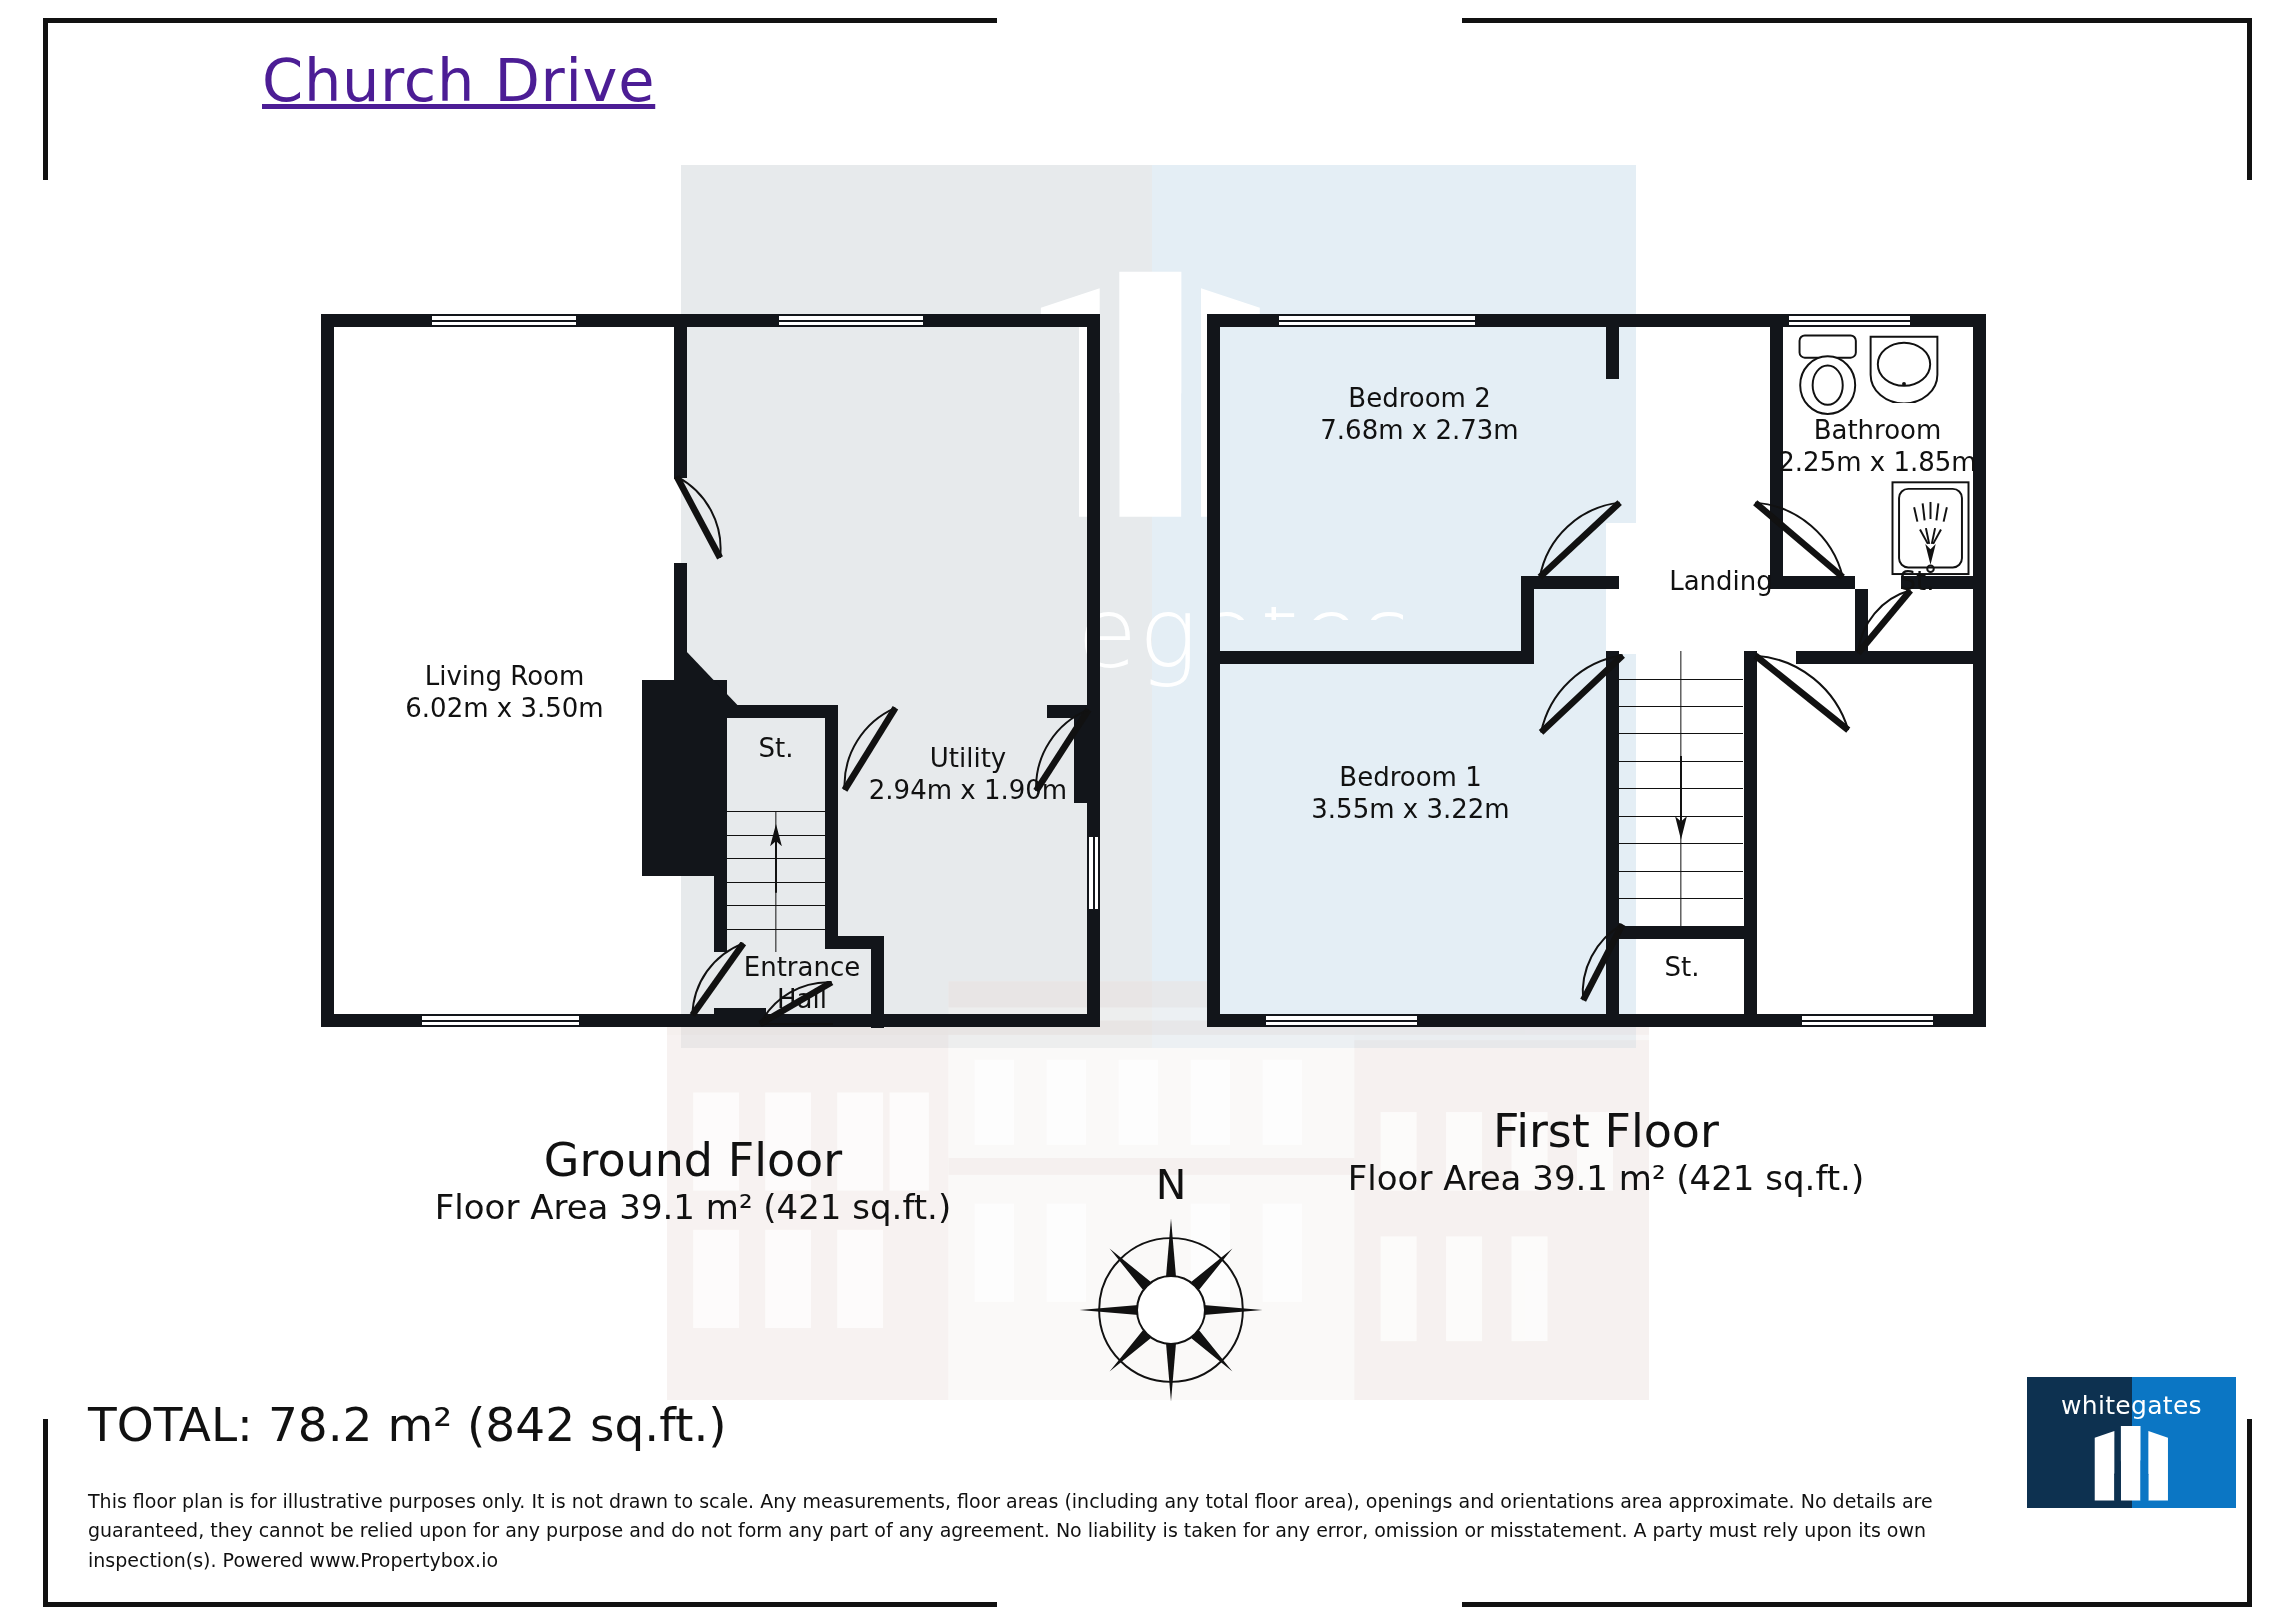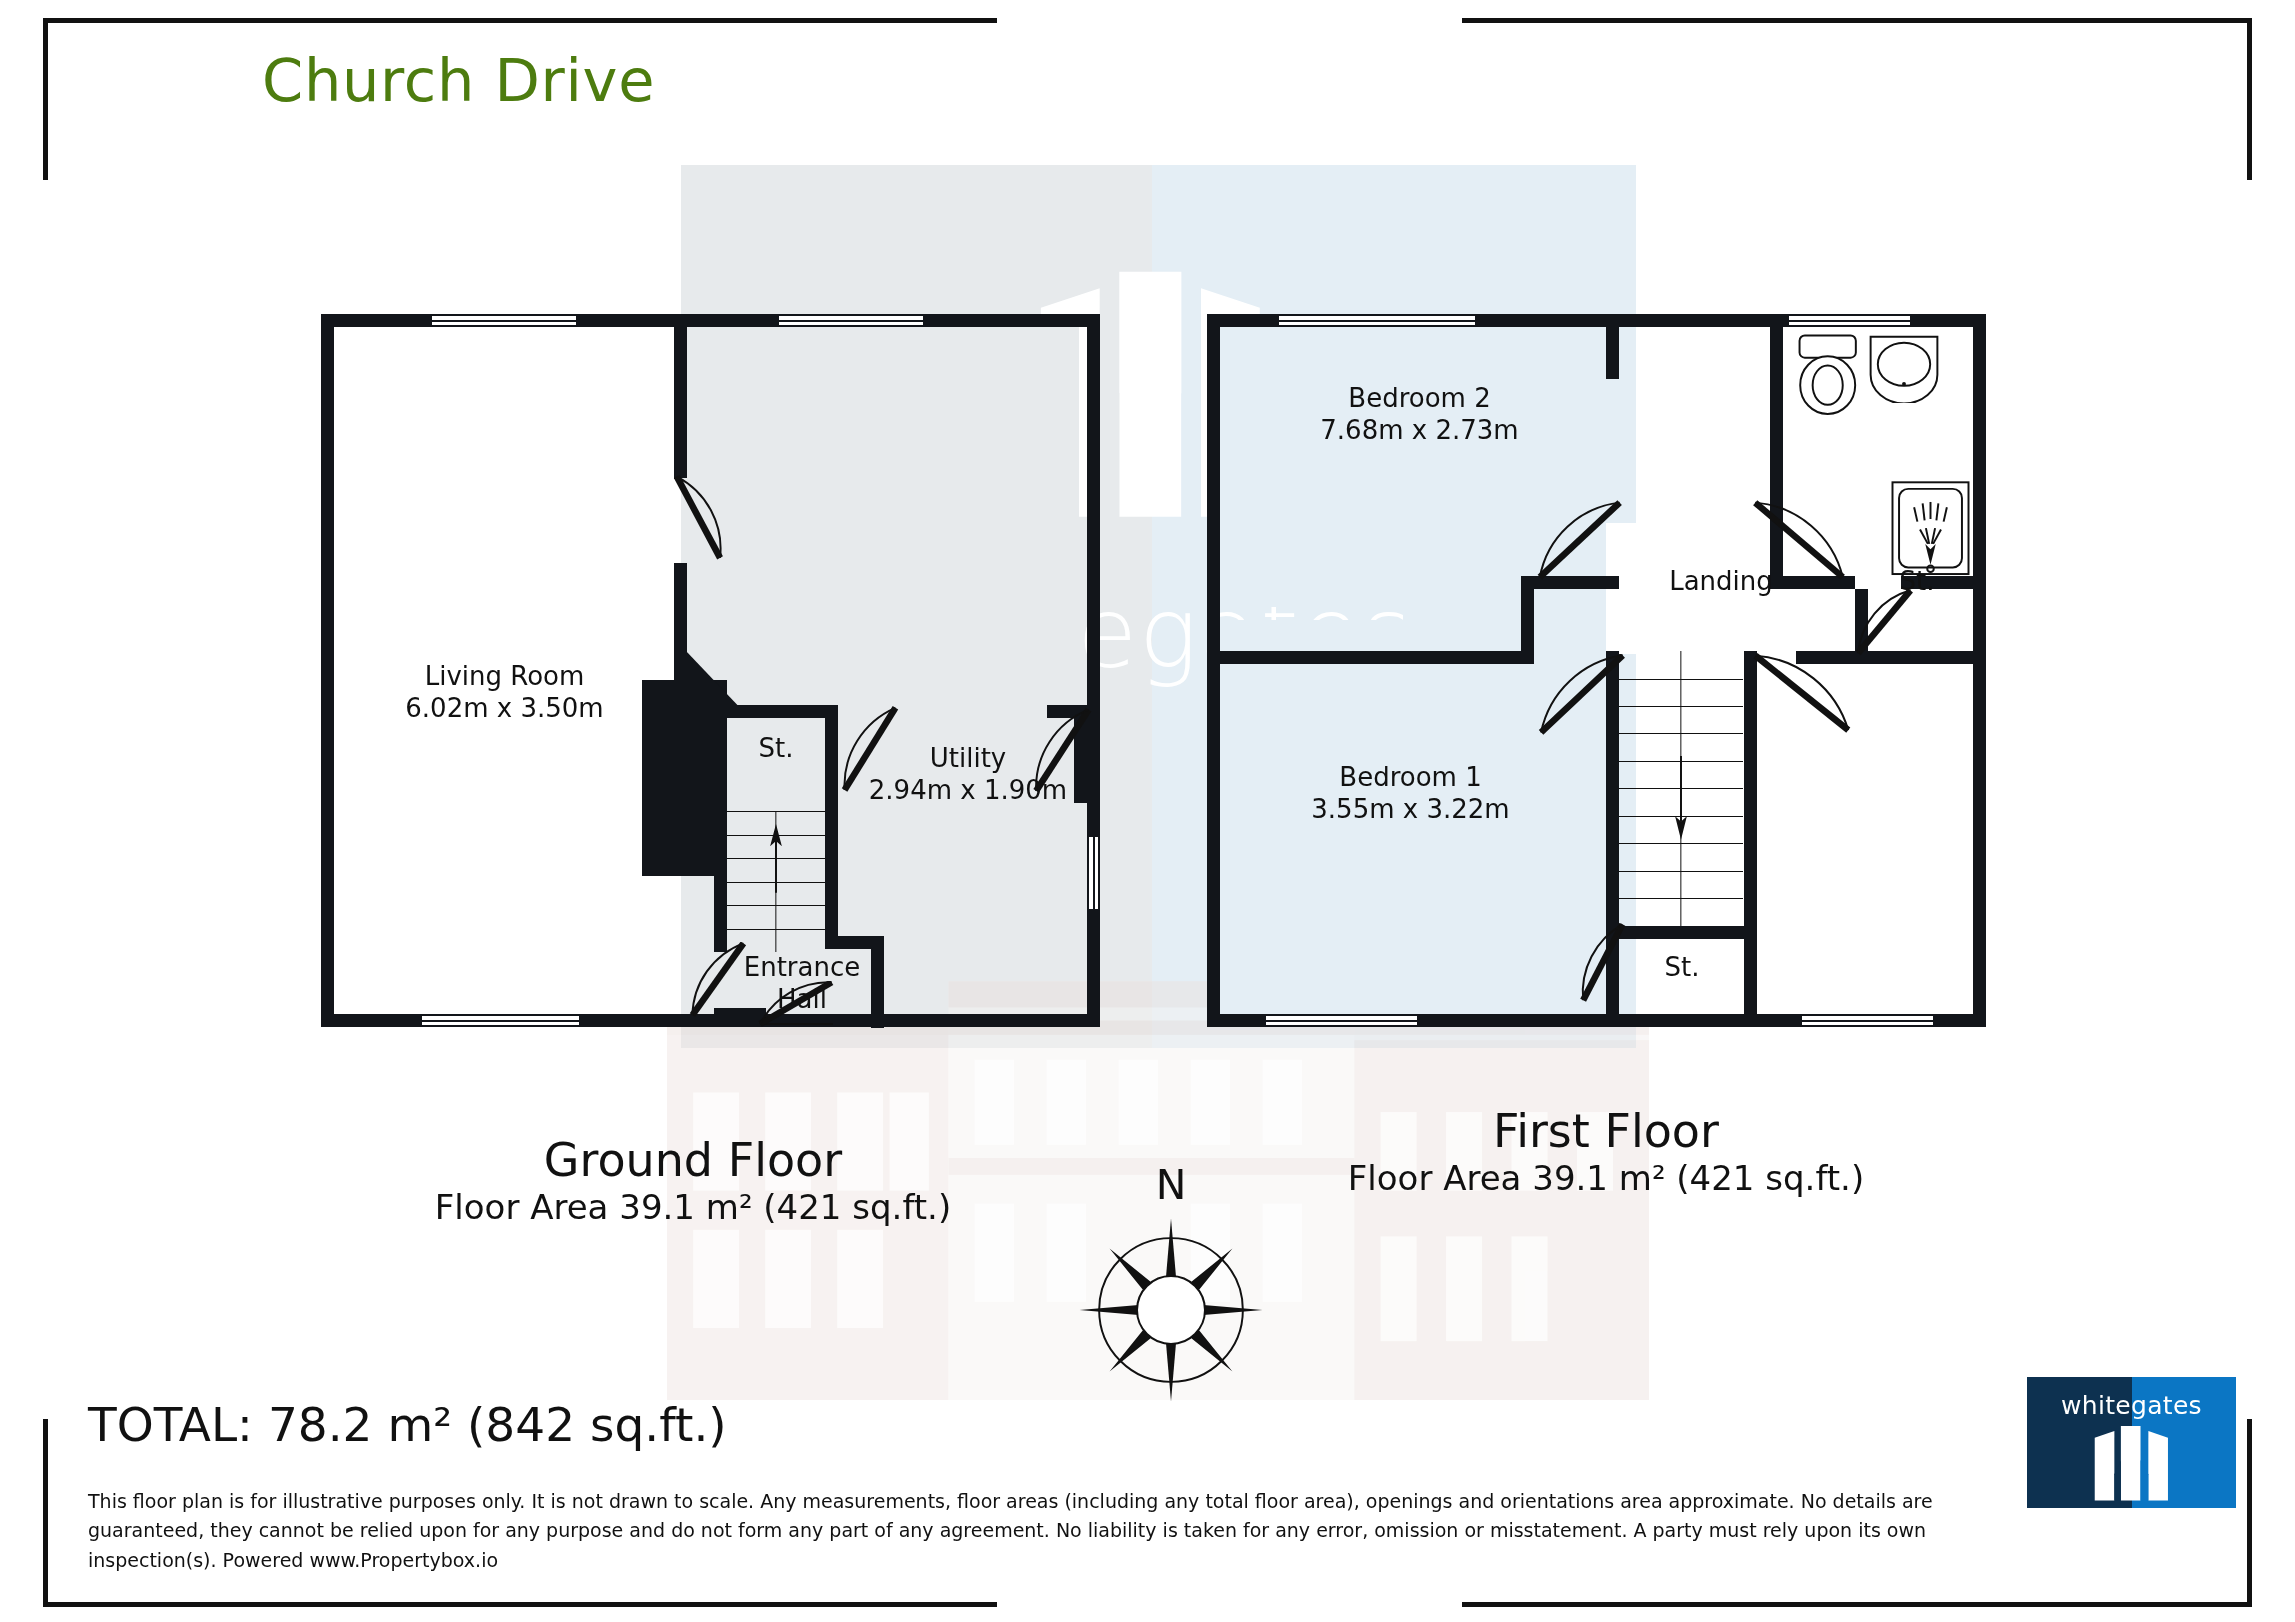--- a/index.html
+++ b/index.html
@@ -12,21 +12,21 @@
          border-left:5.9px solid #111;border-top:5.9px solid #111;}
   .fc-tr{right:43px;top:18.3px;width:785px;height:157px;
          border-right:5.9px solid #111;border-top:5.9px solid #111;}
   .fc-bl{left:43px;bottom:15.7px;width:949px;height:183px;
          border-left:5.9px solid #111;border-bottom:5.9px solid #111;}
   .fc-br{right:43px;bottom:15.7px;width:785px;height:183px;
          border-right:5.9px solid #111;border-bottom:5.9px solid #111;}
 
   
   .page-title{position:absolute;left:262px;top:46px;font-size:59px;
-              letter-spacing:0.7px;color:#4d7c0f;}
+              letter-spacing:0.7px;color:#4c1d95;text-decoration:underline;}
 
   
   .wm-band-a{position:absolute;left:681px;top:165px;width:471px;height:883px;
              background:#e7eaec;}
   .wm-band-b{position:absolute;left:1152px;top:165px;width:484px;height:883px;
              background:#e4eef5;}
   .wm-logo{position:absolute;left:1021px;top:262px;width:275px;height:281px;
            opacity:1;}
   .wm-word{position:absolute;left:864px;top:576px;width:615px;height:118px;
            font-size:98px;color:#fff;letter-spacing:1.3px;font-weight:300;}
@@ -334,20 +334,24 @@
         <path d="M76 74 L64 96"></path>
     </g>
     <path d="M60 128 L52 96 L60 104 L68 96 Z" fill="#111"></path>
     <circle cx="60" cy="134" r="5" fill="none" stroke="#111" stroke-width="3"></circle>
   </svg>
 
   <div class="label" style="left:88px;top:69px;width:249px;">
     <span>Bedroom 2</span>
     <span class="dim">7.68m x 2.73m</span>
   </div>
+  <div class="label" style="left:546px;top:101px;width:249px;">
+    <span>Bathroom</span>
+    <span class="dim">2.25m x 1.85m</span>
+  </div>
   <div class="label" style="left:429px;top:252px;width:170px;">
     <span>Landing</span>
   </div>
   <div class="label small" style="left:664px;top:252px;width:92px;">
     <span>St.</span>
   </div>
   <div class="label" style="left:79px;top:448px;width:249px;">
     <span>Bedroom 1</span>
     <span class="dim">3.55m x 3.22m</span>
   </div>

